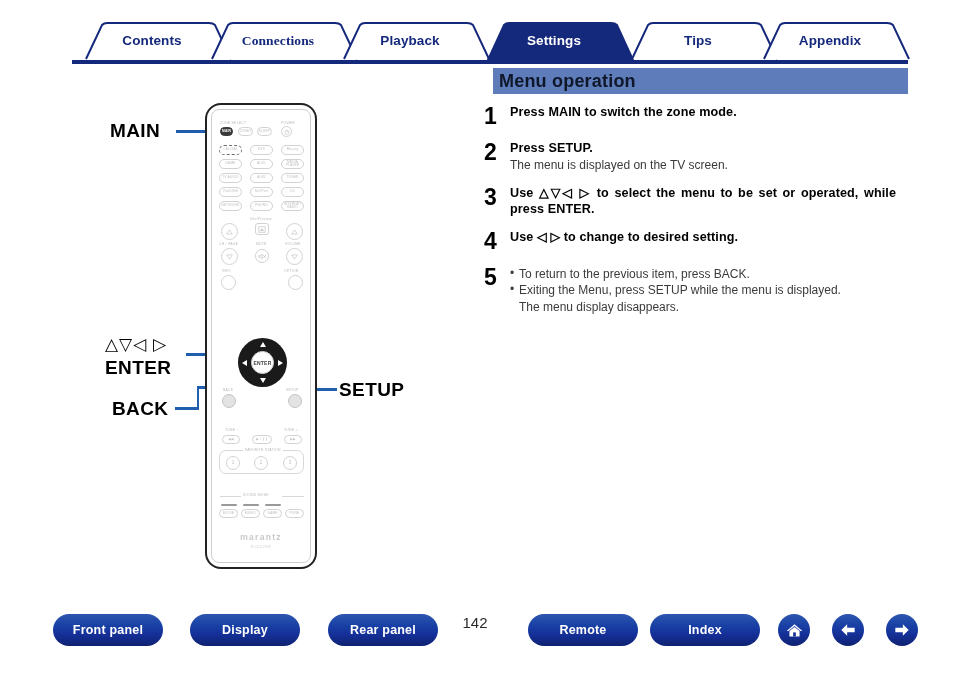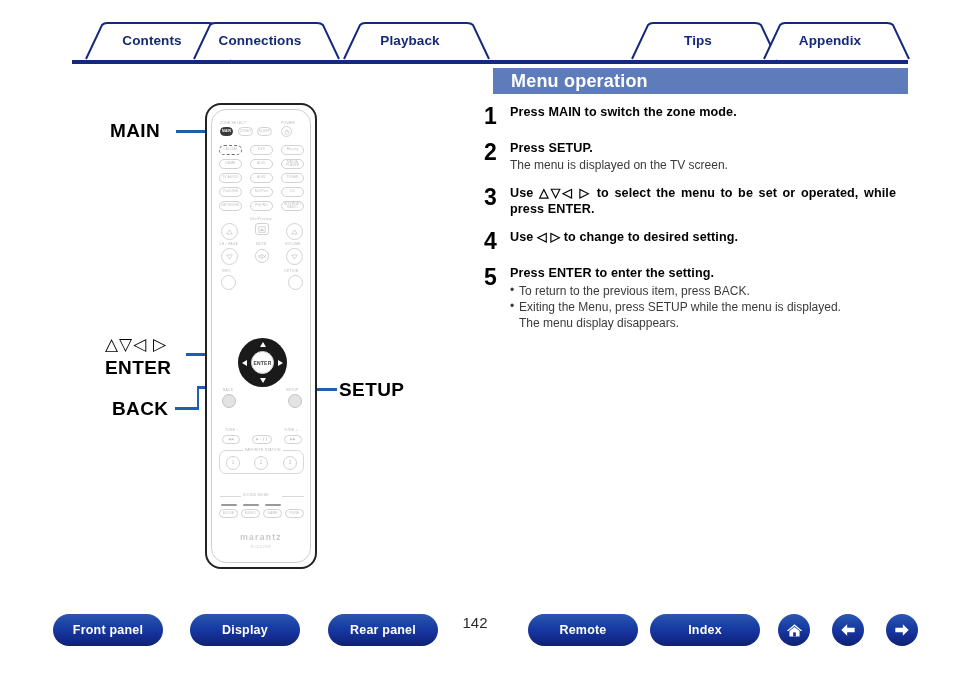--- a/index.html
+++ b/index.html
@@ -62,24 +62,24 @@
     position: absolute;
     left: 493px;
     top: 68px;
     width: 415px;
     height: 26px;
     background: #5d7cb9;
     display: flex;
     align-items: center;
   }
   #heading .htext {
-    color: #ffffff;
+    color: #0f172a;
     font-size: 18px;
     font-weight: bold;
-    margin-left: 18px;
+    margin-left: 6px;
     letter-spacing: .2px;
   }
 
   
   #steps {
     position: absolute;
     left: 484px;
     top: 104px;
     width: 430px;
   }
@@ -171,21 +171,21 @@
     border-radius: 16px;
     background: #fff;
     box-sizing: border-box;
   }
   #remote-inner {
     position: absolute;
     left: 6px; top: 6px;
     width: 100px;
     height: 454px;
     border: 1px solid #cfcfcf;
-    border-radius: 15px;
+    border-radius: 8px;
     box-sizing: border-box;
     background: #fff;
   }
   .rlabel {
     position: absolute;
     font-size: 3.4px;
     color: #b9b9b9;
     letter-spacing: .25px;
     white-space: nowrap;
     font-family: "Liberation Sans", sans-serif;
@@ -367,34 +367,40 @@
 
 <div id="tabbar">
 
   <div class="tab" style="left:72px;  width:160px;">
     <svg class="tab-shape" viewBox="0 0 160 38" preserveAspectRatio="none">
       <path d="M14,37 L30,3 Q32,1 35,1 L137,1 Q141,1 143,3 L159,37" fill="#ffffff" stroke="#15297c" stroke-width="2"></path>
     </svg>
     <span class="tab-label">Contents</span>
   </div>
 
-  <div class="tab" style="left:180px; width:160px;">
+  <div class="tab" style="left:198px; width:160px;font-family:Liberation Serif, serif;">
     <svg class="tab-shape" viewBox="0 0 160 38" preserveAspectRatio="none">
       <path d="M14,37 L30,3 Q32,1 35,1 L137,1 Q141,1 143,3 L159,37" fill="#ffffff" stroke="#15297c" stroke-width="2"></path>
     </svg>
     <span class="tab-label">Connections</span>
   </div>
 
   <div class="tab" style="left:330px; width:160px;">
     <svg class="tab-shape" viewBox="0 0 160 38" preserveAspectRatio="none">
       <path d="M14,37 L30,3 Q32,1 35,1 L137,1 Q141,1 143,3 L159,37" fill="#ffffff" stroke="#15297c" stroke-width="2"></path>
     </svg>
     <span class="tab-label">Playback</span>
   </div>
 
+  <div class="tab active" style="left:474px; width:160px;">
+    <svg class="tab-shape" viewBox="0 0 160 38" preserveAspectRatio="none">
+      <path d="M14,38 L30,3 Q32,1 35,1 L137,1 Q141,1 143,3 L159,38 Z" fill="#15297c" stroke="#15297c" stroke-width="2"></path>
+    </svg>
+    <span class="tab-label">Settings</span>
+  </div>
 
   <div class="tab" style="left:618px; width:160px;">
     <svg class="tab-shape" viewBox="0 0 160 38" preserveAspectRatio="none">
       <path d="M14,37 L30,3 Q32,1 35,1 L137,1 Q141,1 143,3 L159,37" fill="#ffffff" stroke="#15297c" stroke-width="2"></path>
     </svg>
     <span class="tab-label">Tips</span>
   </div>
 
   <div class="tab" style="left:750px; width:160px;">
     <svg class="tab-shape" viewBox="0 0 160 38" preserveAspectRatio="none">
@@ -436,21 +442,20 @@
   <div class="step" style="margin-top:8px;">
     <div class="step-num">4</div>
     <div class="step-body">
       <div class="step-title">Use ◁ ▷ to change to desired setting.</div>
     </div>
   </div>
 
   <div class="step" style="margin-top:11px;">
     <div class="step-num">5</div>
     <div class="step-body">
-      <div class="step-title">Press ENTER to enter the setting.</div>
       <ul class="step-bullets">
         <li class="bullet">To return to the previous item, press BACK.</li>
         <li class="bullet">Exiting the Menu, press SETUP while the menu is displayed.</li>
         <li>The menu display disappears.</li>
       </ul>
     </div>
   </div>
 
 </div>
 

